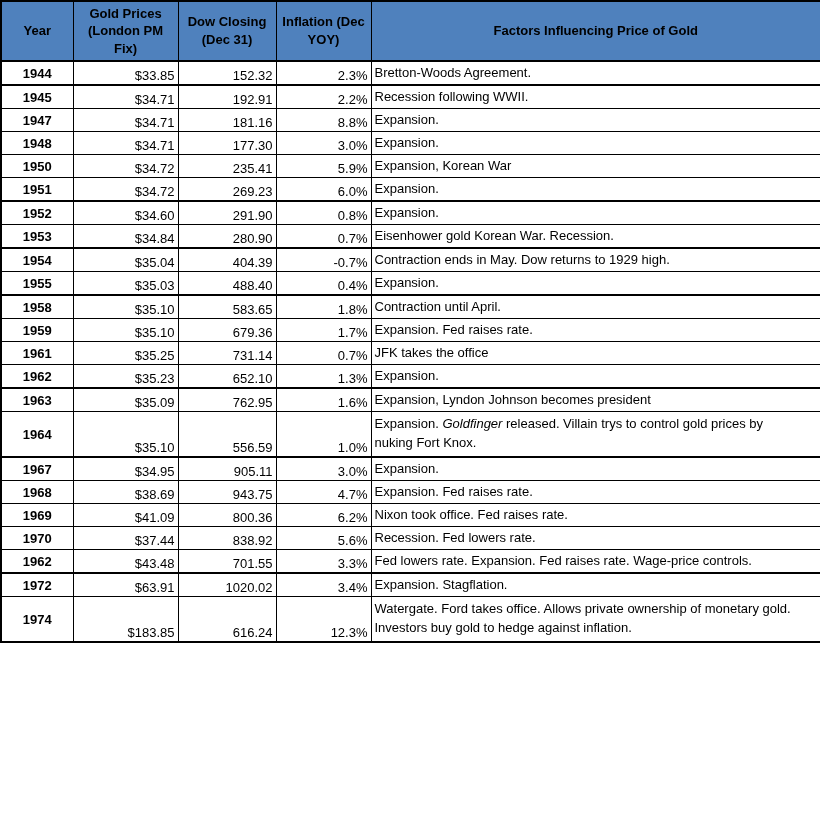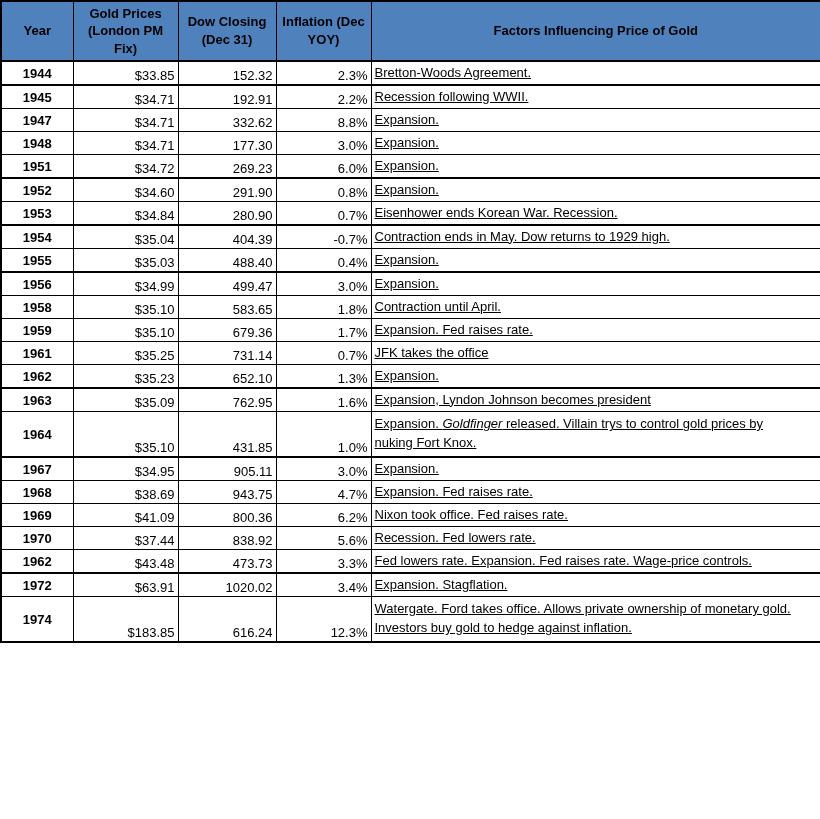--- a/index.html
+++ b/index.html
@@ -22,21 +22,21 @@
     vertical-align: middle;
     padding: 0 2px;
     border-bottom-width: 2px;
     line-height: 1.35;
   }
   td { height: 21px; padding: 0 3px; }
   tr.tall td { height: 43px; }
   tr.thick td { border-bottom-width: 2px; }
   td.year { font-weight: bold; text-align: center; vertical-align: middle; }
   td.num { text-align: right; vertical-align: bottom; padding-bottom: 1px; }
-  td.factors { text-align: left; vertical-align: middle; line-height: 1.45; padding-left: 3px; padding-right: 16px; text-decoration: underline; }
+  td.factors { text-align: left; vertical-align: middle; line-height: 1.45; padding-left: 3px; padding-right: 16px; }
 </style>
 </head>
 <body>
 
 <table>
   <colgroup>
     <col style="width:72px">
     <col style="width:105px">
     <col style="width:98px">
     <col style="width:95px">
@@ -62,74 +62,74 @@
       <tr>
         <td class="year">1945</td>
         <td class="num">$34.71</td>
         <td class="num">192.91</td>
         <td class="num">2.2%</td>
         <td class="factors"><span>Recession following WWII.</span></td>
       </tr>
       <tr>
         <td class="year">1947</td>
         <td class="num">$34.71</td>
-        <td class="num">332.62</td>
+        <td class="num">181.16</td>
         <td class="num">8.8%</td>
         <td class="factors"><span>Expansion.</span></td>
       </tr>
       <tr>
         <td class="year">1948</td>
         <td class="num">$34.71</td>
         <td class="num">177.30</td>
         <td class="num">3.0%</td>
         <td class="factors"><span>Expansion.</span></td>
       </tr>
+      <tr>
+        <td class="year">1950</td>
+        <td class="num">$34.72</td>
+        <td class="num">235.41</td>
+        <td class="num">5.9%</td>
+        <td class="factors"><span>Expansion, Korean War</span></td>
+      </tr>
       <tr class="thick">
         <td class="year">1951</td>
         <td class="num">$34.72</td>
         <td class="num">269.23</td>
         <td class="num">6.0%</td>
         <td class="factors"><span>Expansion.</span></td>
       </tr>
       <tr>
         <td class="year">1952</td>
         <td class="num">$34.60</td>
         <td class="num">291.90</td>
         <td class="num">0.8%</td>
         <td class="factors"><span>Expansion.</span></td>
       </tr>
       <tr class="thick">
         <td class="year">1953</td>
         <td class="num">$34.84</td>
         <td class="num">280.90</td>
         <td class="num">0.7%</td>
-        <td class="factors"><span>Eisenhower ends Korean War. Recession.</span></td>
+        <td class="factors"><span>Eisenhower gold Korean War. Recession.</span></td>
       </tr>
       <tr>
         <td class="year">1954</td>
         <td class="num">$35.04</td>
         <td class="num">404.39</td>
         <td class="num">-0.7%</td>
         <td class="factors"><span>Contraction ends in May. Dow returns to 1929 high.</span></td>
       </tr>
       <tr class="thick">
         <td class="year">1955</td>
         <td class="num">$35.03</td>
         <td class="num">488.40</td>
         <td class="num">0.4%</td>
         <td class="factors"><span>Expansion.</span></td>
       </tr>
       <tr>
-        <td class="year">1956</td>
-        <td class="num">$34.99</td>
-        <td class="num">499.47</td>
-        <td class="num">3.0%</td>
-        <td class="factors"><span>Expansion.</span></td>
-      </tr>
-      <tr>
         <td class="year">1958</td>
         <td class="num">$35.10</td>
         <td class="num">583.65</td>
         <td class="num">1.8%</td>
         <td class="factors"><span>Contraction until April.</span></td>
       </tr>
       <tr>
         <td class="year">1959</td>
         <td class="num">$35.10</td>
         <td class="num">679.36</td>
@@ -153,21 +153,21 @@
       <tr>
         <td class="year">1963</td>
         <td class="num">$35.09</td>
         <td class="num">762.95</td>
         <td class="num">1.6%</td>
         <td class="factors"><span>Expansion, Lyndon Johnson becomes president</span></td>
       </tr>
       <tr class="thick tall">
         <td class="year">1964</td>
         <td class="num">$35.10</td>
-        <td class="num">431.85</td>
+        <td class="num">556.59</td>
         <td class="num">1.0%</td>
         <td class="factors"><span>Expansion. </span><i>Goldfinger</i><span> released. Villain trys to control gold prices by nuking Fort Knox.</span></td>
       </tr>
       <tr>
         <td class="year">1967</td>
         <td class="num">$34.95</td>
         <td class="num">905.11</td>
         <td class="num">3.0%</td>
         <td class="factors"><span>Expansion.</span></td>
       </tr>
@@ -188,21 +188,21 @@
       <tr>
         <td class="year">1970</td>
         <td class="num">$37.44</td>
         <td class="num">838.92</td>
         <td class="num">5.6%</td>
         <td class="factors"><span>Recession. Fed lowers rate.</span></td>
       </tr>
       <tr class="thick">
         <td class="year">1962</td>
         <td class="num">$43.48</td>
-        <td class="num">473.73</td>
+        <td class="num">701.55</td>
         <td class="num">3.3%</td>
         <td class="factors"><span>Fed lowers rate. Expansion. Fed raises rate. Wage-price controls.</span></td>
       </tr>
       <tr>
         <td class="year">1972</td>
         <td class="num">$63.91</td>
         <td class="num">1020.02</td>
         <td class="num">3.4%</td>
         <td class="factors"><span>Expansion. Stagflation.</span></td>
       </tr>

